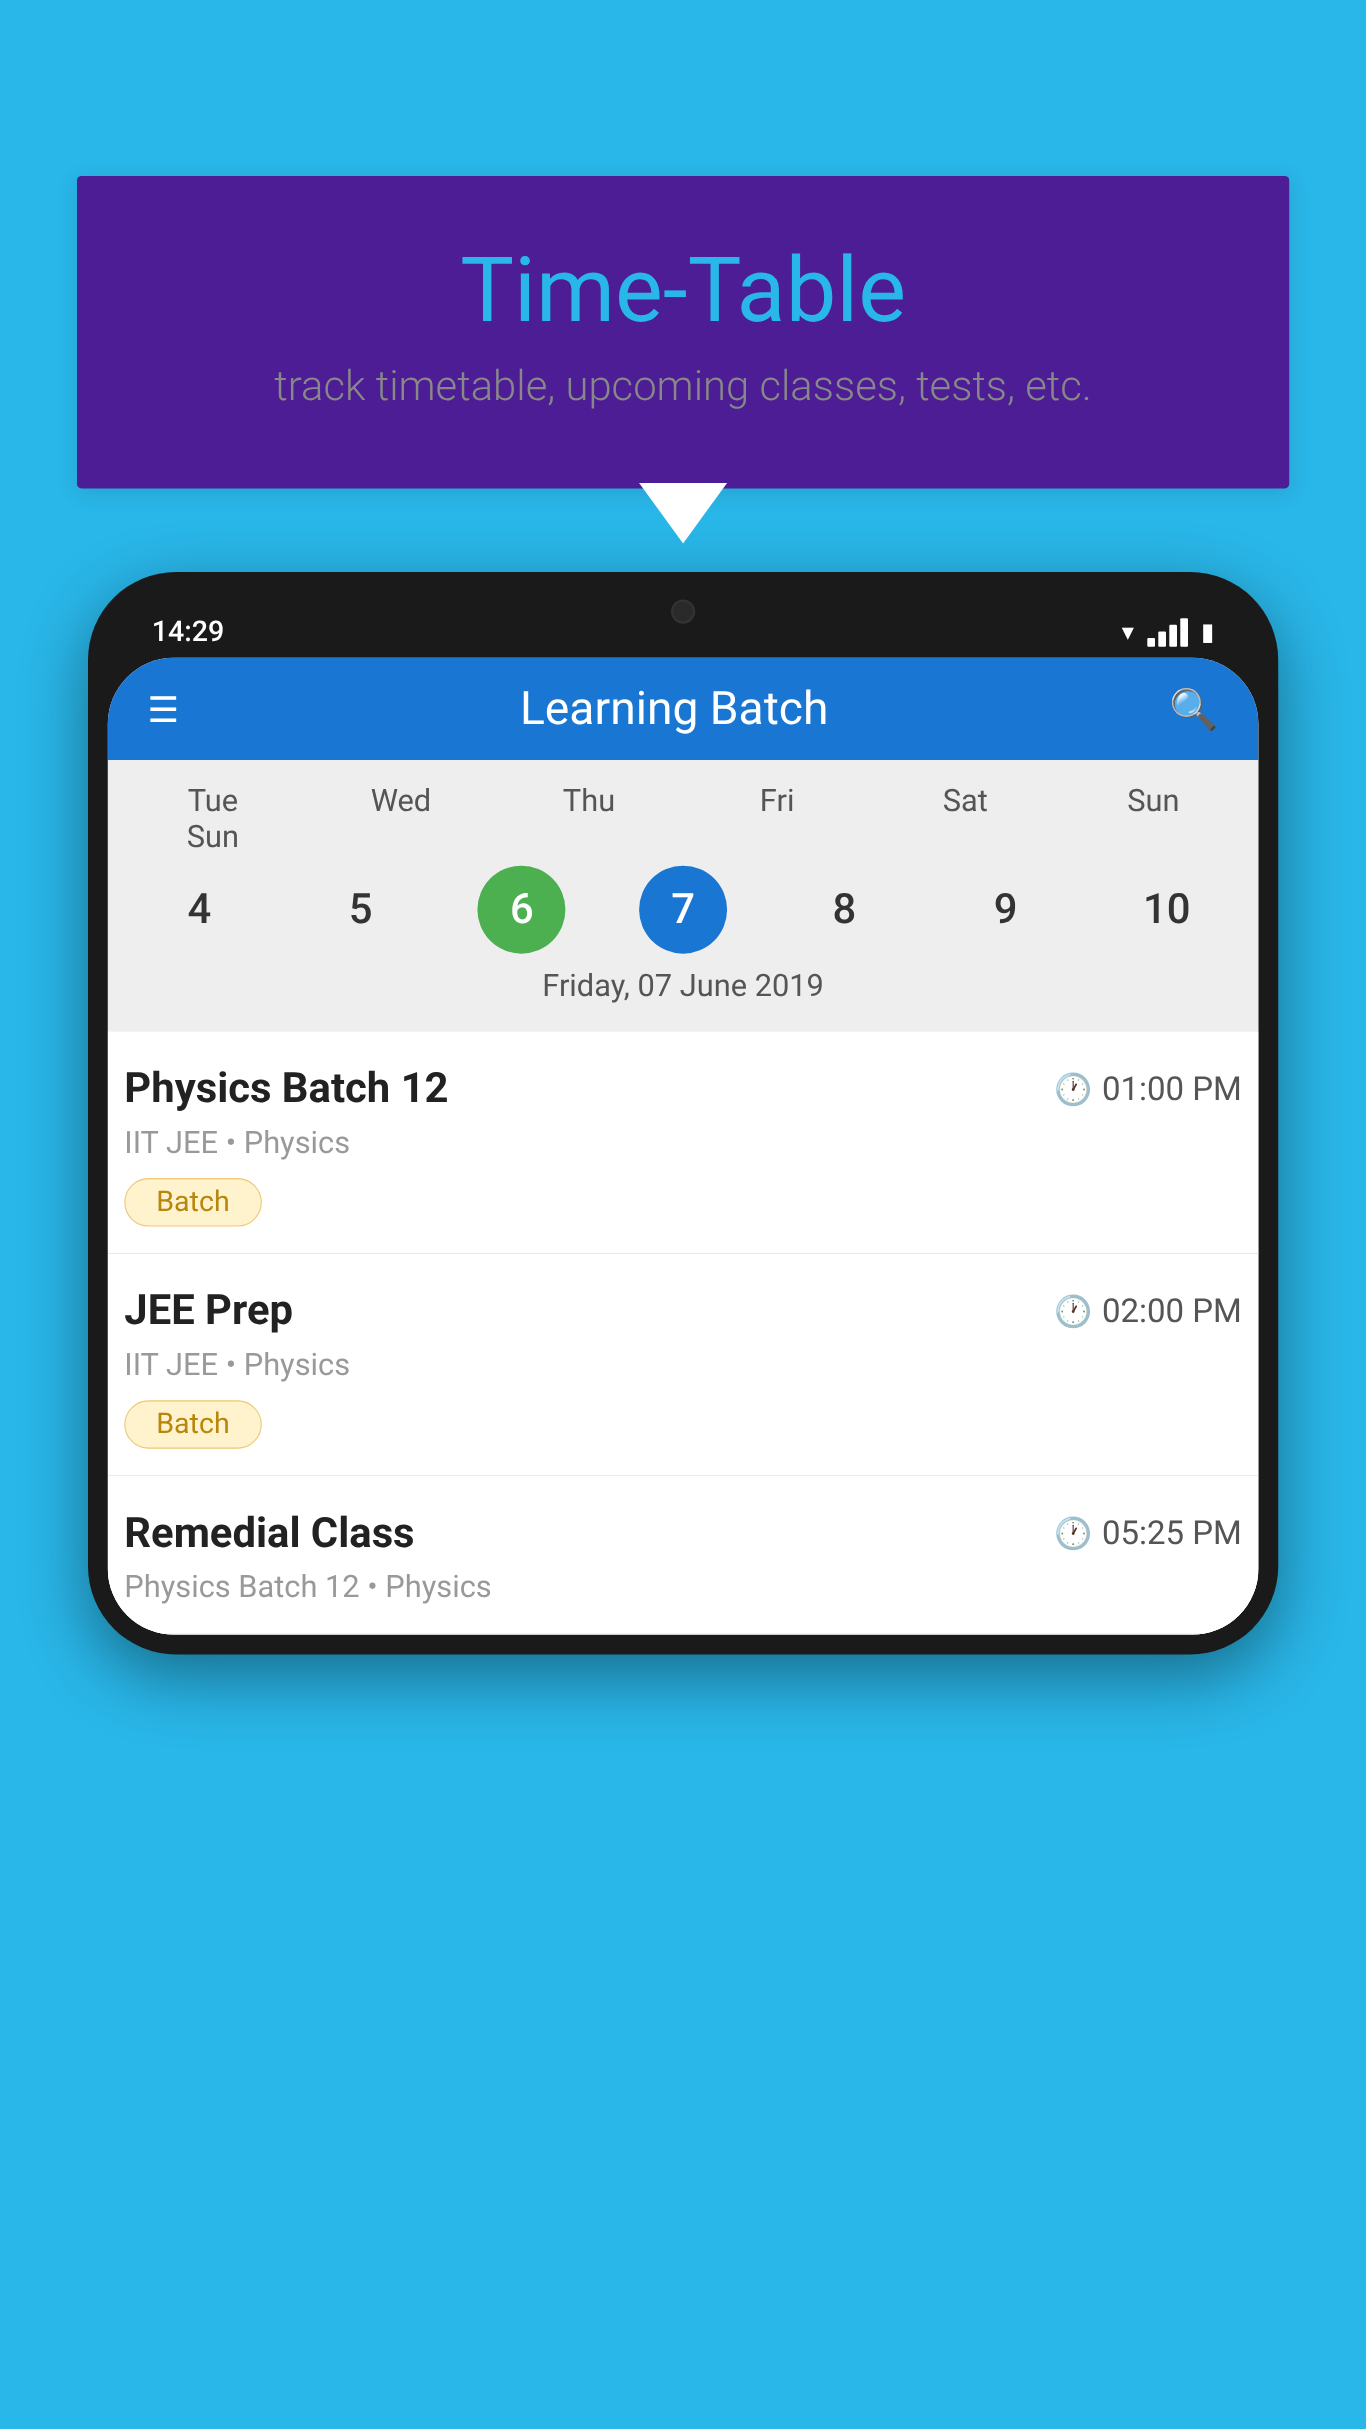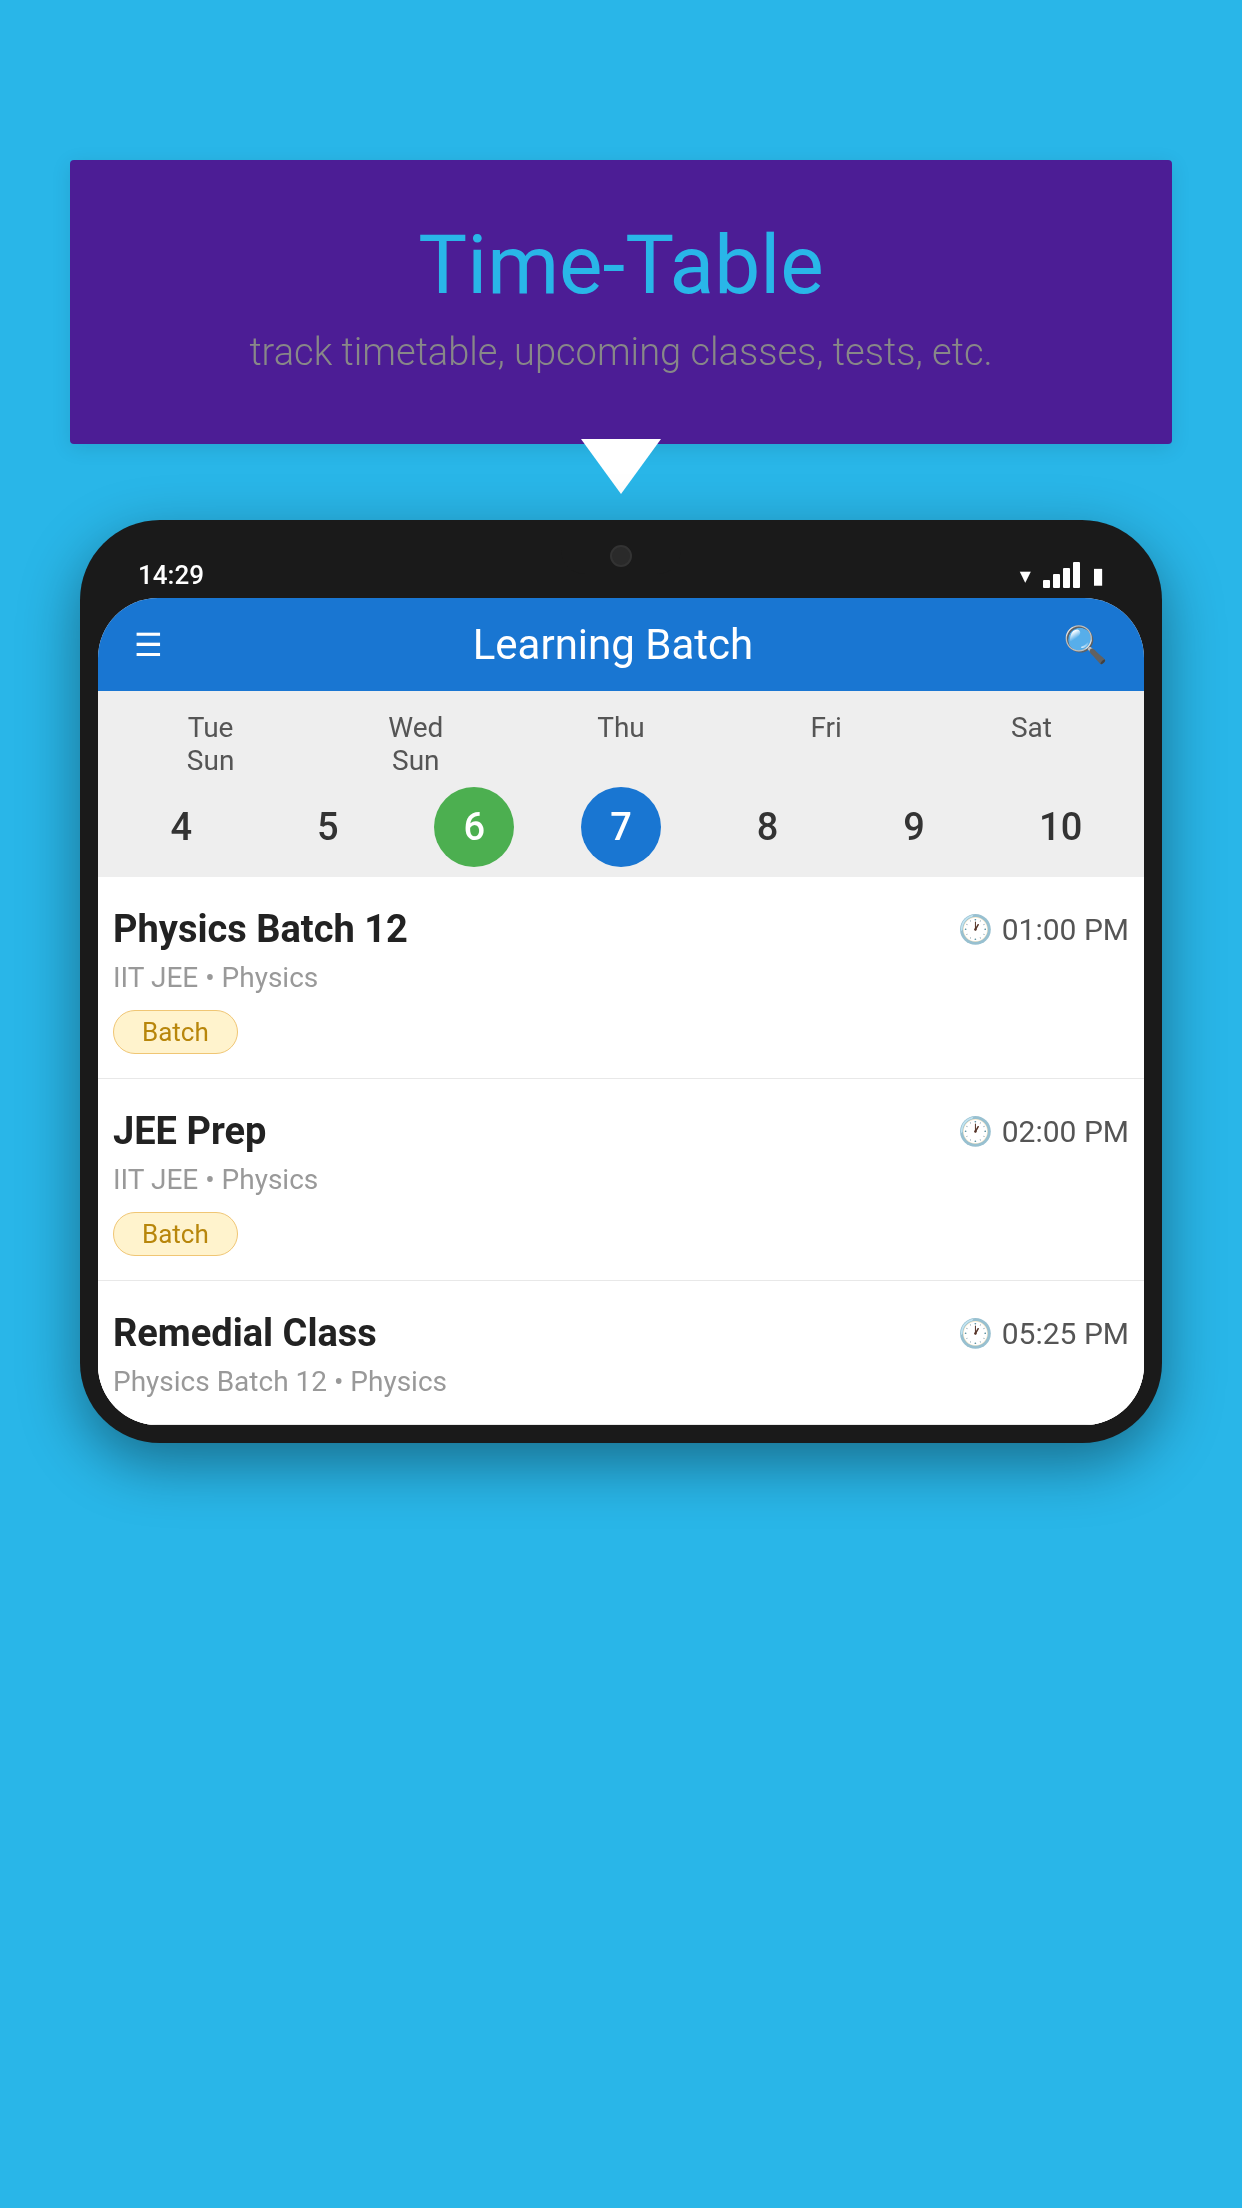--- a/index.html
+++ b/index.html
@@ -154,21 +154,21 @@
     }
 
     
     .calendar-section {
       background: #eeeeee;
       padding: 20px 0 10px;
     }
 
     .day-headers {
       display: grid;
-      grid-template-columns: repeat(5, 1fr);
+      grid-template-columns: repeat(6, 1fr);
       text-align: center;
       padding: 0 10px;
       margin-bottom: 10px;
     }
 
     .day-name {
       font-size: 28px;
       color: #555;
       font-weight: 400;
     }
@@ -342,20 +342,21 @@
         </div>
         <div class="day-numbers">
           <div class="day-num">4</div>
           <div class="day-num">5</div>
           <div class="day-num today">6</div>
           <div class="day-num selected">7</div>
           <div class="day-num">8</div>
           <div class="day-num">9</div>
           <div class="day-num">10</div>
         </div>
+        <div class="selected-date">Friday, 07 June 2019</div>
       </div>
 
       <div class="schedule-list">
 
         <div class="schedule-item">
           <div class="schedule-item-header">
             <span class="schedule-title">Physics Batch 12</span>
             <span class="schedule-time">
               <span class="clock-icon">🕐</span>
               01:00 PM

